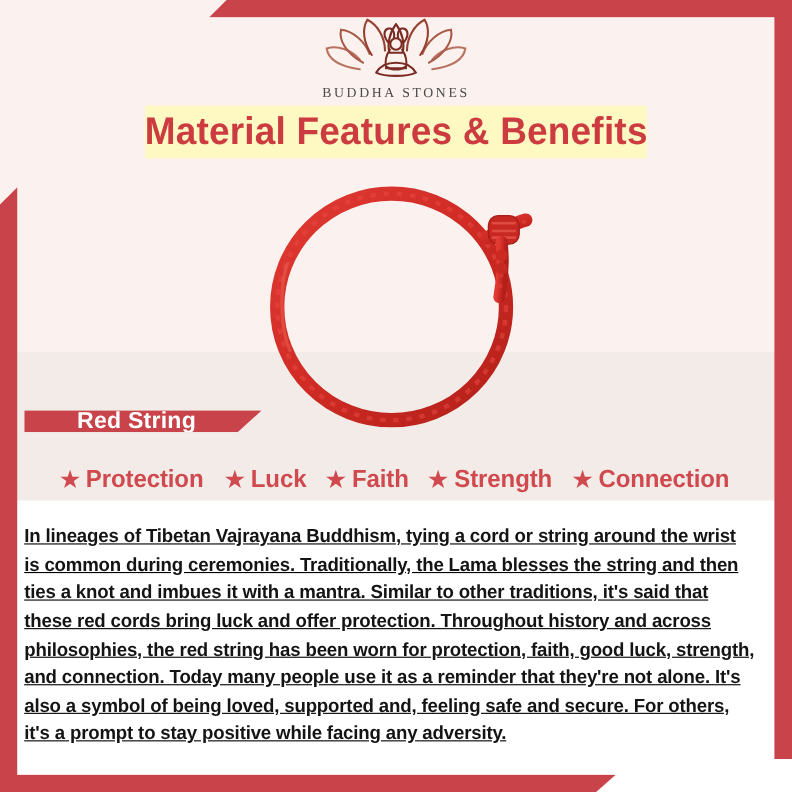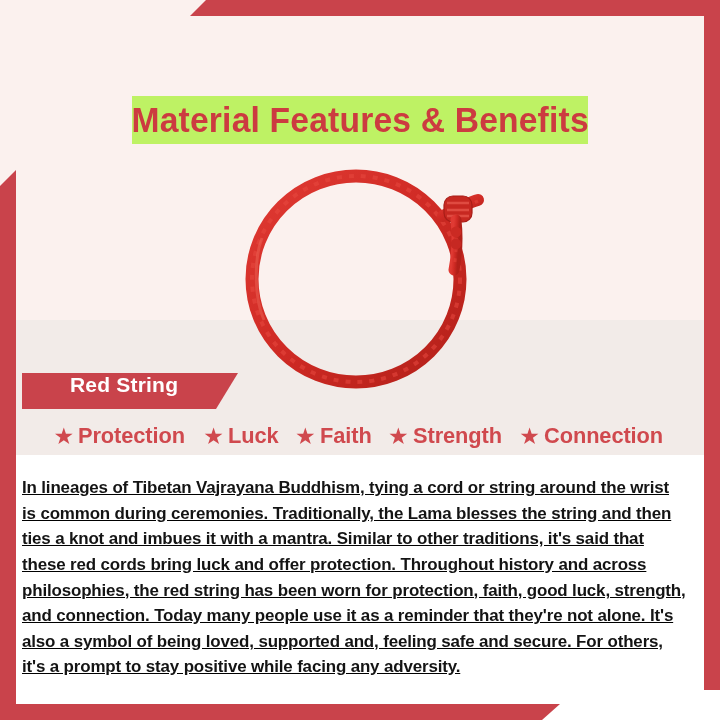--- a/index.html
+++ b/index.html
@@ -38,37 +38,37 @@
   .logo{position:absolute;left:0;top:14px;width:720px;text-align:center;}
   .logo svg{display:block;margin:0 auto;}
   .logo-word{
     margin-top:1px;font-size:12.5px;letter-spacing:2.4px;
     color:#4a4a4a;font-family:"Liberation Serif", serif;
   }
 
   
   .title-band{
     position:absolute;left:132px;top:96px;width:456px;height:48px;
-    background:#bef264;display:flex;align-items:center;justify-content:center;
+    background:#fef9c3;display:flex;align-items:center;justify-content:center;
   }
   .title-text{
     font-size:35px;font-weight:bold;color:#cc3b40;
     letter-spacing:.2px;white-space:nowrap;
     transform:scaleX(.96);transform-origin:center;
   }
 
   
   .product{position:absolute;left:228px;top:158px;width:268px;height:235px;}
 
   
   .label-banner{
-    position:absolute;left:22px;top:373px;width:216px;height:36px;
+    position:absolute;left:22px;top:373px;width:216px;height:20px;
     background:#c9434b;
     clip-path:polygon(0 0,100% 0,calc(100% - 22px) 100%,0 100%);
-    display:flex;align-items:flex-start;
+    display:flex;align-items:center;
   }
   .label-text{
     color:#ffffff;font-size:21px;font-weight:bold;
     padding-left:48px;letter-spacing:.2px;white-space:nowrap;
   }
 
   
   .features{
     position:absolute;left:0;top:419px;width:720px;height:34px;
     display:flex;align-items:center;justify-content:center;
@@ -101,20 +101,49 @@
 
   <div class="band-top"></div>
   <div class="band-mid"></div>
   <div class="band-bottom"></div>
 
   <div class="bar-top"></div>
   <div class="bar-right"></div>
   <div class="bar-left"></div>
   <div class="bar-bottom"></div>
 
+  <div class="logo">
+    <span>
+      <svg width="132" height="62" viewBox="0 0 132 62" fill="none">
+        <g stroke="#7b2d24" stroke-width="1.9" fill="none" stroke-linecap="round">
+
+          <path d="M33 49 C12 46 4 38 3 30 C13 27 25 31 33 40" stroke="#b9725f"></path>
+          <path d="M36 43 C20 34 14 22 16 13 C27 14 38 24 42 35" stroke="#a85a47"></path>
+          <path d="M44 36 C36 24 35 12 40 4 C50 9 56 21 56 32" stroke="#96412f"></path>
+
+          <path d="M99 49 C120 46 128 38 129 30 C119 27 107 31 99 40" stroke="#b9725f"></path>
+          <path d="M96 43 C112 34 118 22 116 13 C105 14 94 24 90 35" stroke="#a85a47"></path>
+          <path d="M88 36 C96 24 97 12 92 4 C82 9 76 21 76 32" stroke="#96412f"></path>
+
+          <path d="M66 8 C60 16 58 26 60 34 L72 34 C74 26 72 16 66 8" stroke="#7b2d24"></path>
+
+          <circle cx="66" cy="26" r="5.2" fill="none" stroke="#7b2d24"></circle>
+
+          <path d="M58.5 24 C53 17 56 11 61 12 C64 13 65 17 64 21"></path>
+          <path d="M73.5 24 C79 17 76 11 71 12 C68 13 67 17 68 21"></path>
+
+          <path d="M60.5 31 C57 36 56 43 57 48 L75 48 C76 43 75 36 71.5 31"></path>
+
+          <path d="M48 52 C52 45 58 43 66 43 C74 43 80 45 84 52 C76 56 56 56 48 52"></path>
+          <path d="M58 47 C62 50 70 50 74 47"></path>
+        </g>
+      </svg>
+    </span>
+    <div class="logo-word">BUDDHA STONES</div>
+  </div>
 
   <div class="title-band">
     <div class="title-text">Material Features &amp; Benefits</div>
   </div>
 
   <div class="product">
     <svg width="268" height="235" viewBox="0 0 268 235">
       <defs>
         <linearGradient id="cordShade" x1="0" y1="0" x2="1" y2="1">
           <stop offset="0" stop-color="#e03a33"></stop>

